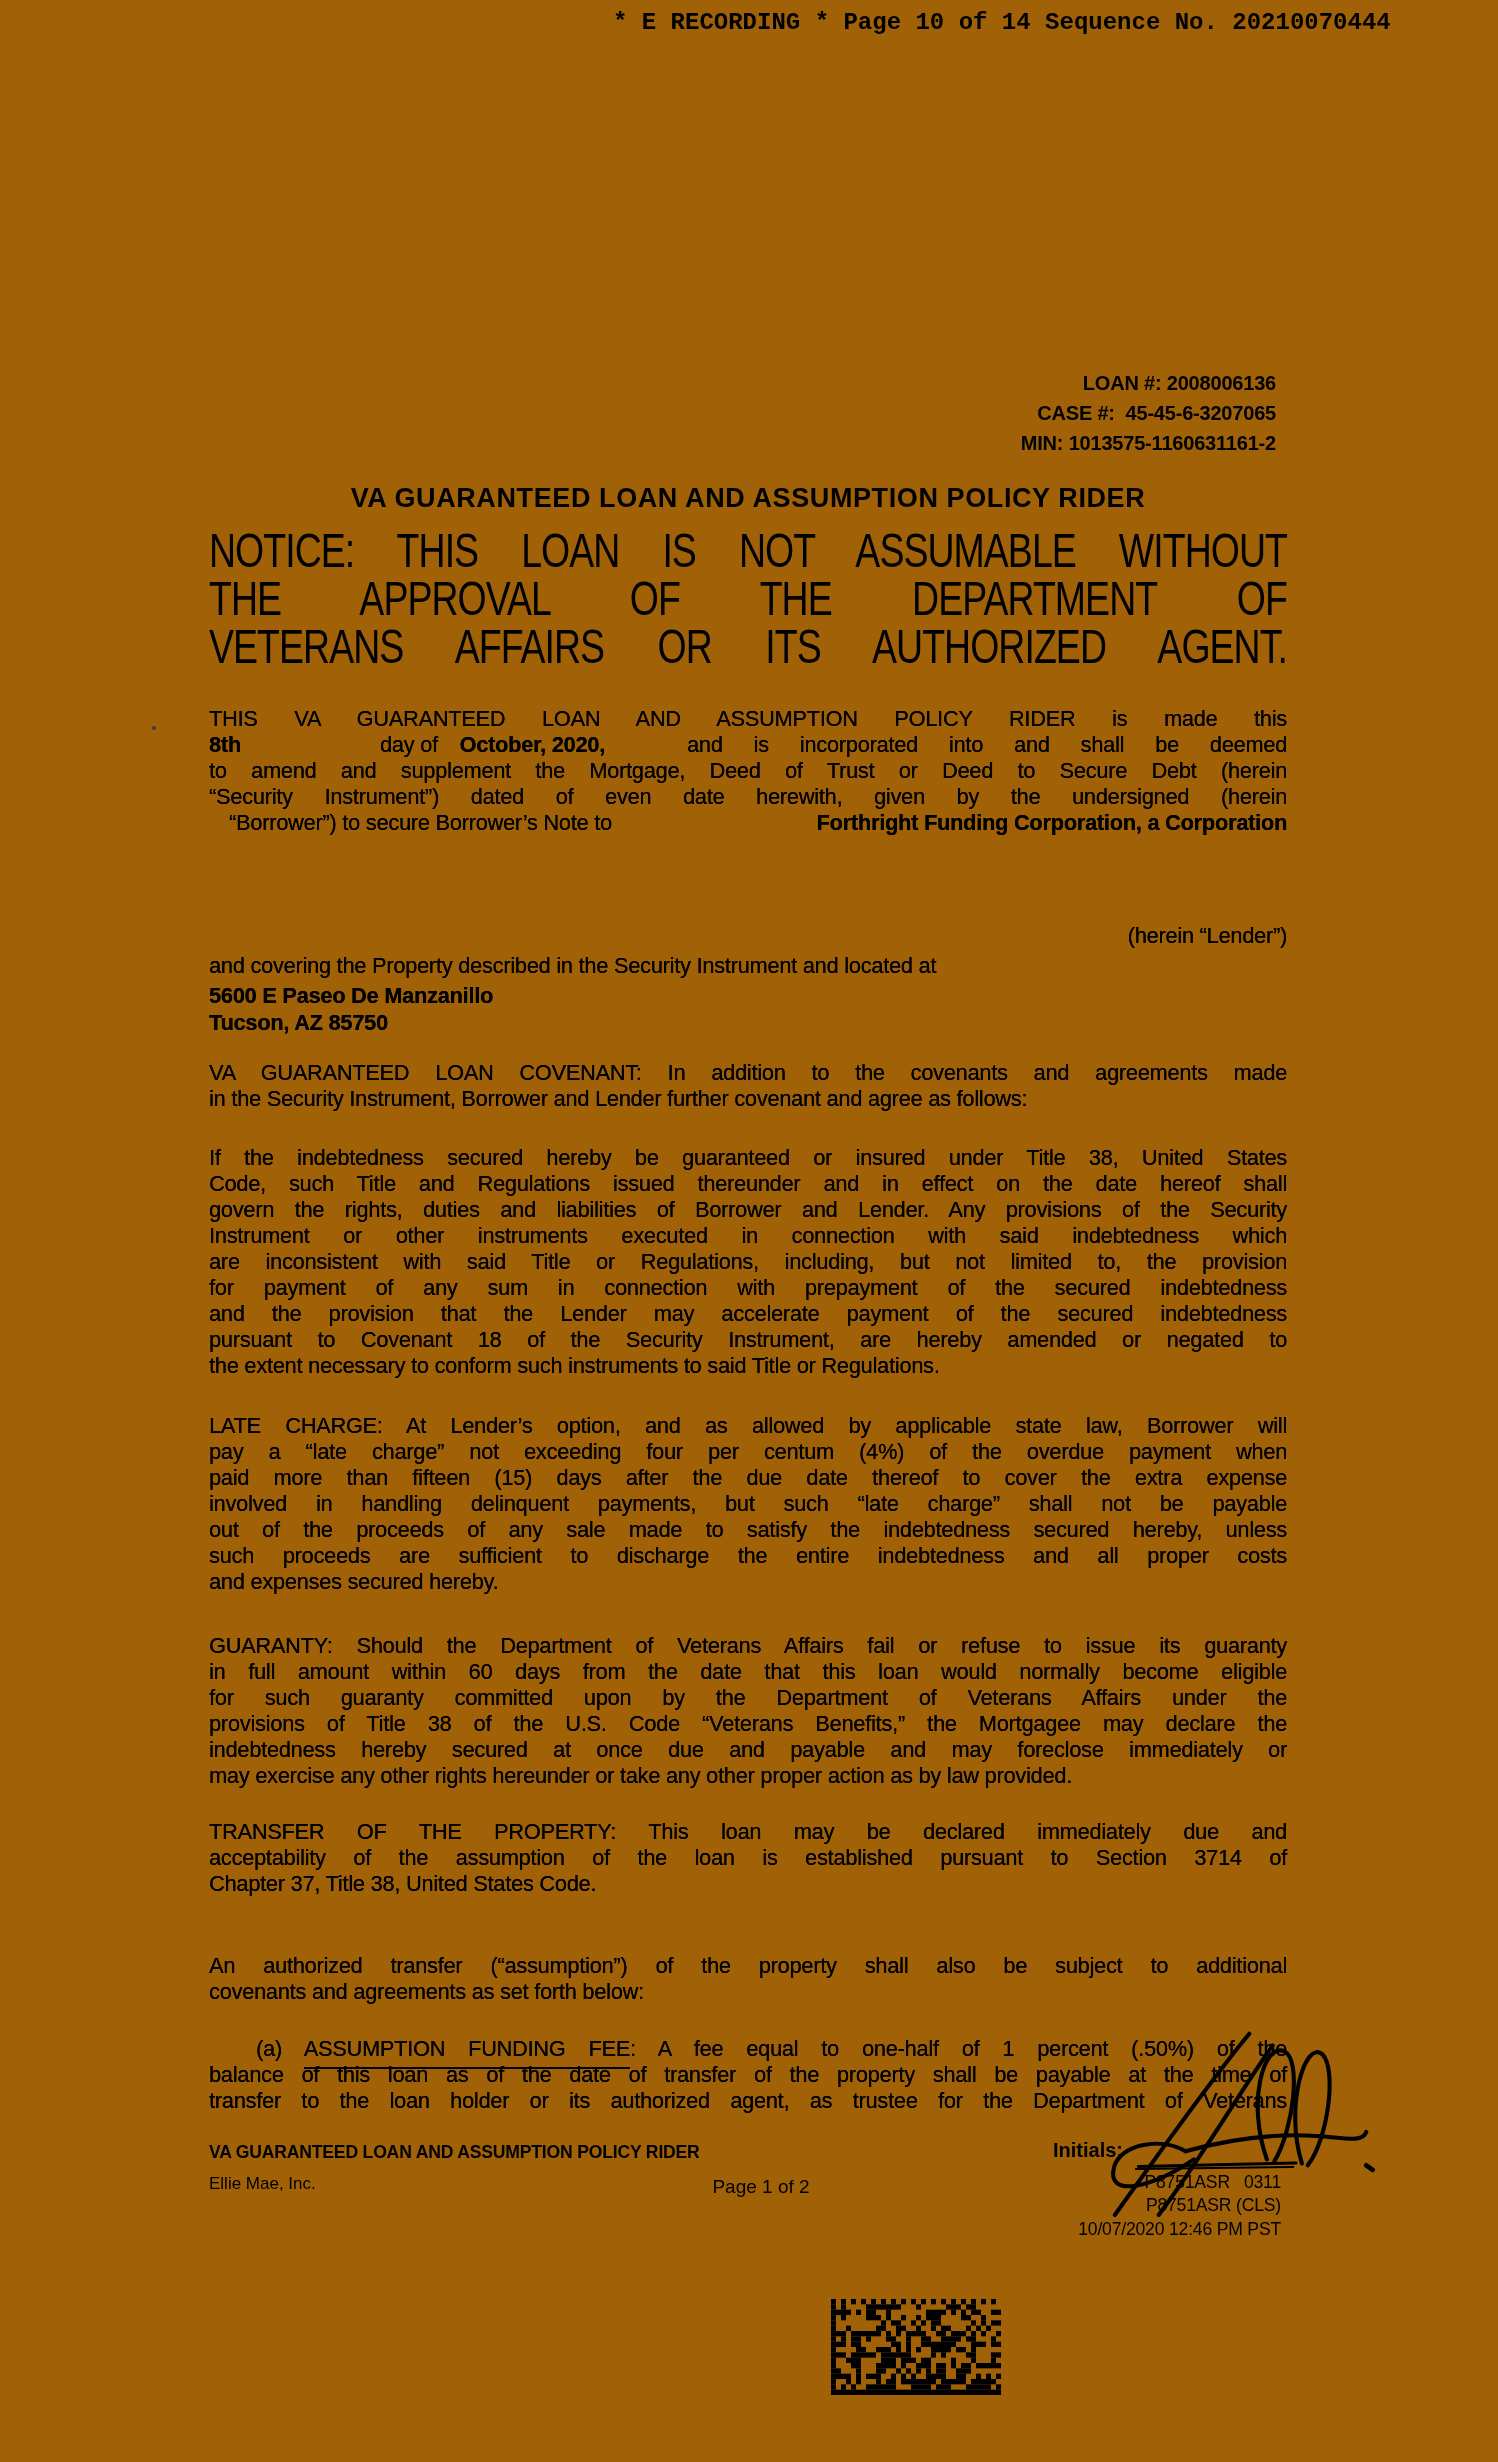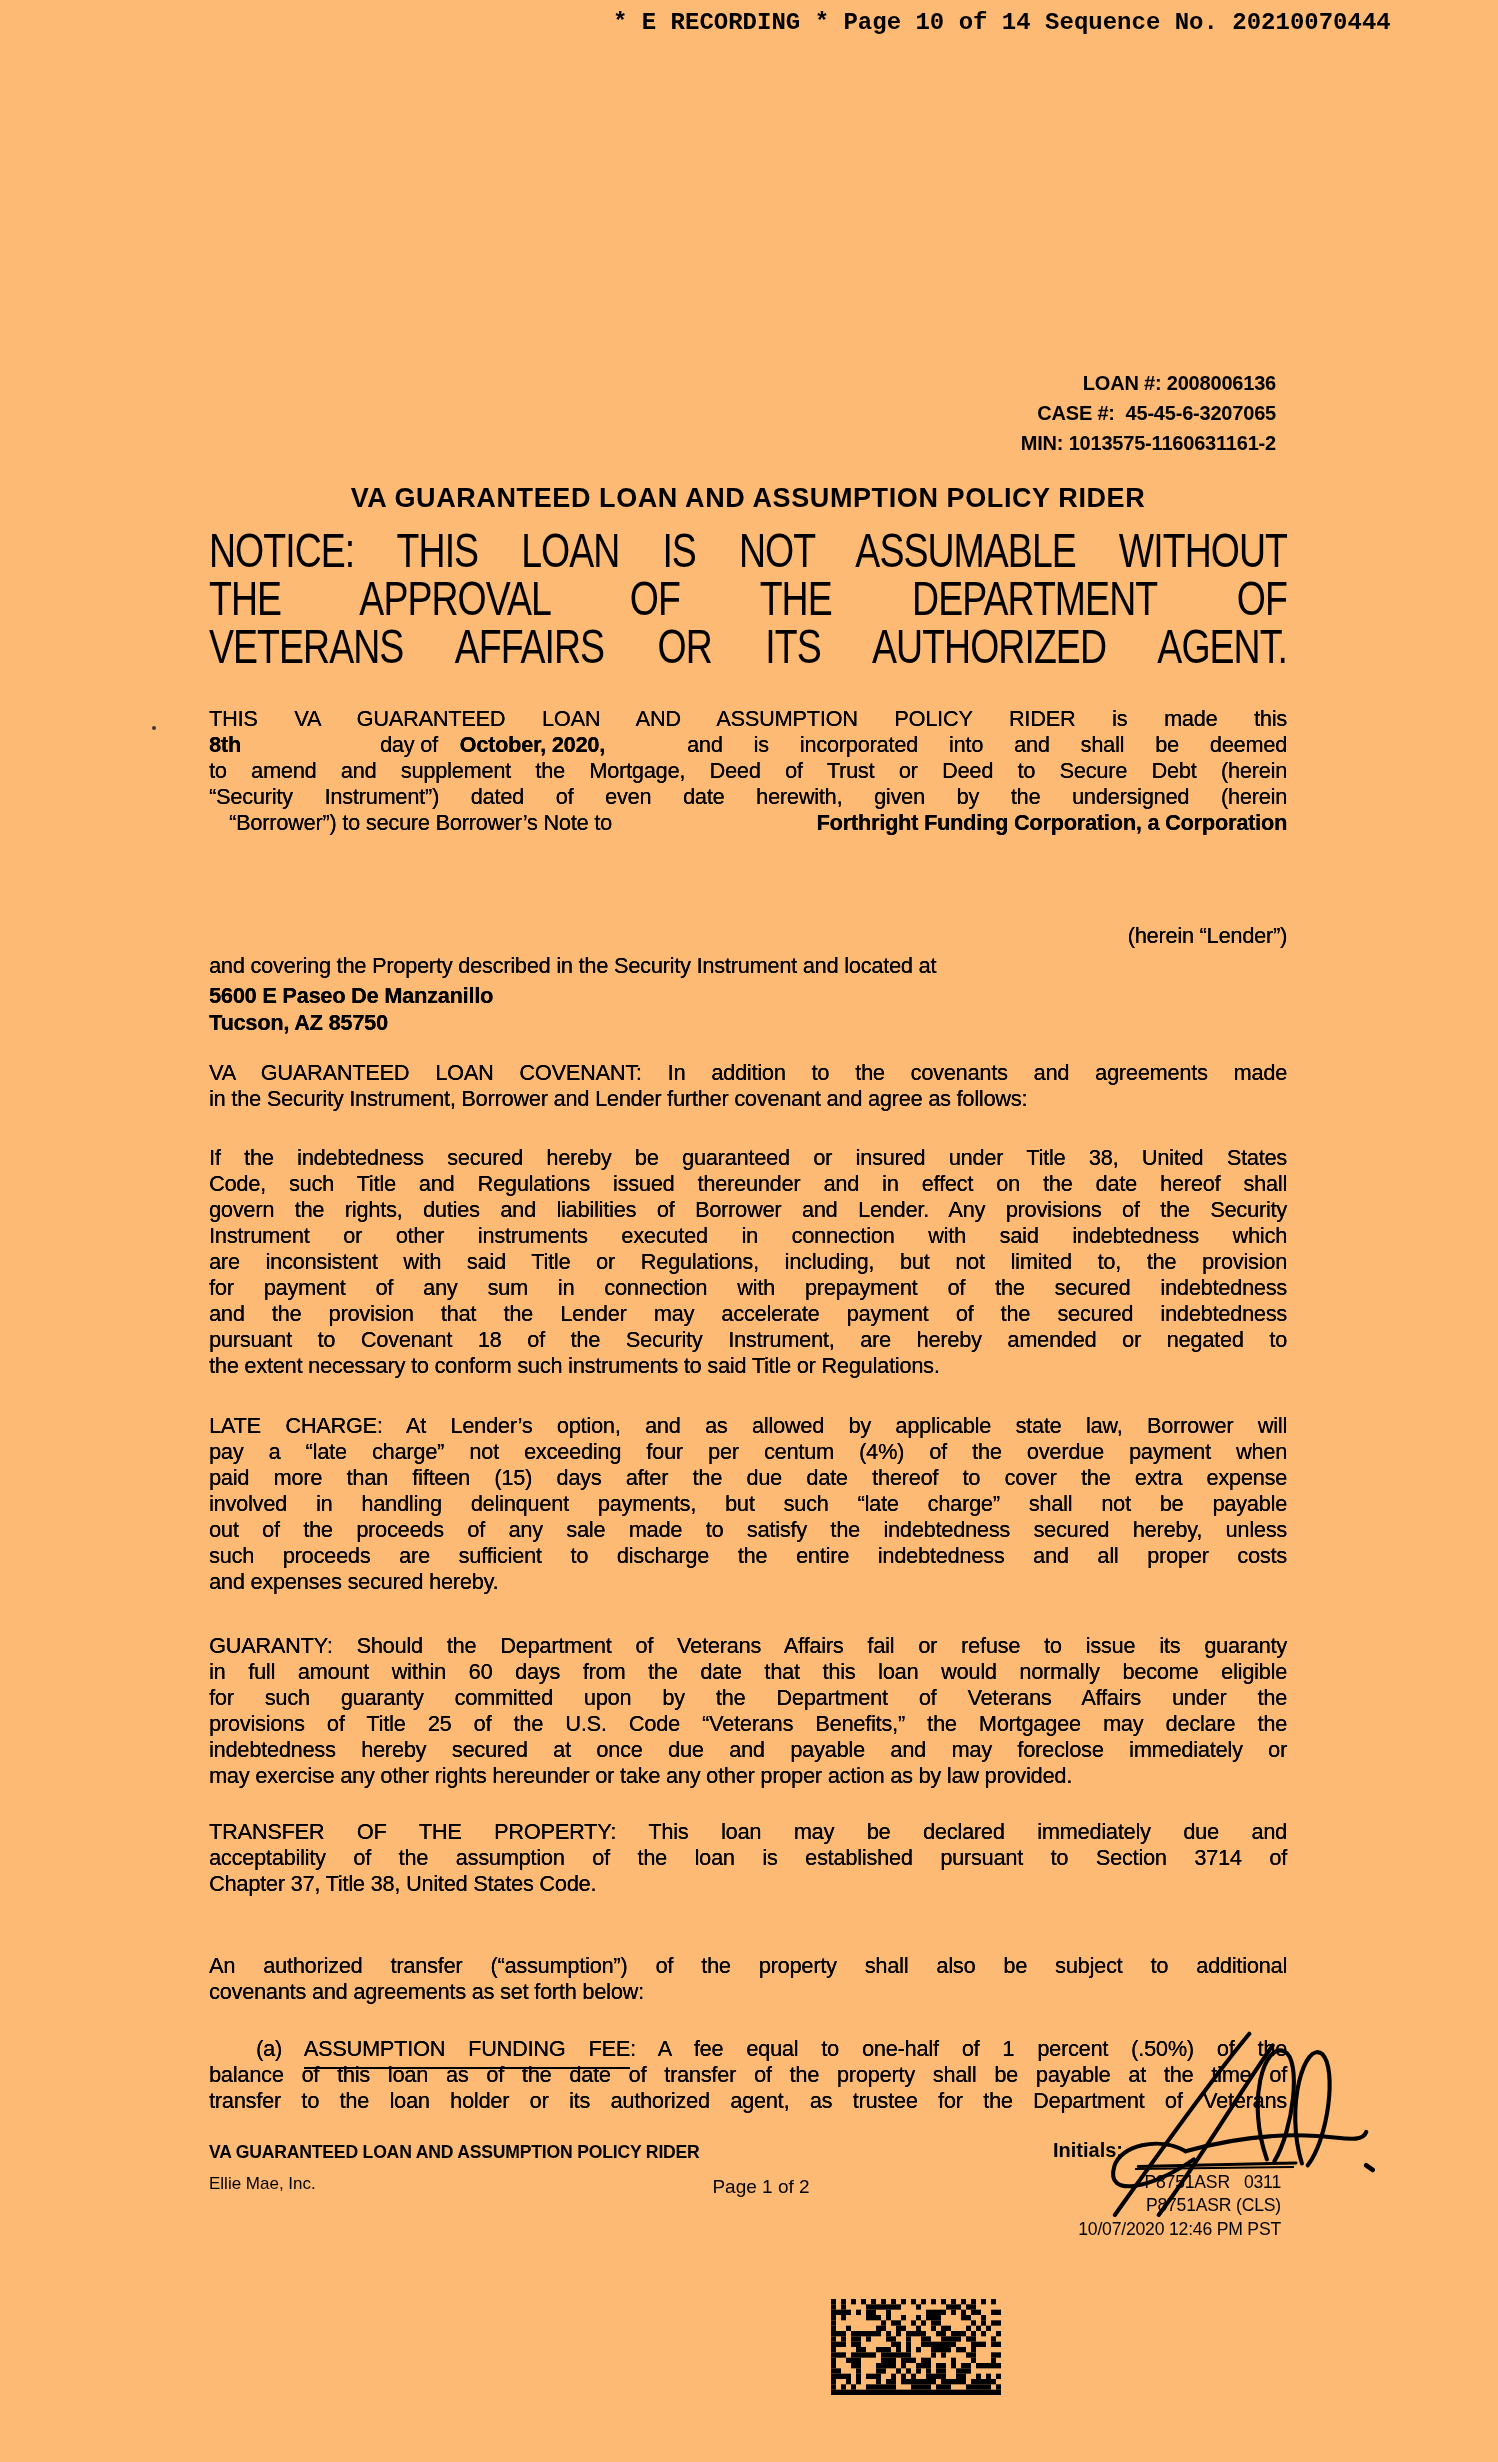--- a/index.html
+++ b/index.html
@@ -1,17 +1,17 @@
 <!DOCTYPE html>
 <html style="font-size:9.4px"><head>
 <meta charset="utf-8">
 <style>
   html,body{margin:0;padding:0;background:#ffffff;}
   .page{
-    position:relative;width:1498px;height:2462px;background:#fdba74;color:#000;
+    position:relative;width:1498px;height:2462px;background:#a16207;color:#000;
     font-family:"Liberation Sans", sans-serif;overflow:hidden;
   }
   .erec-header{
     position:absolute;left:613px;top:9.4px;
     font-family:"Liberation Mono", monospace;font-weight:bold;font-size:24px;white-space:nowrap;
   }
   .loan-block{
     position:absolute;right:222px;top:368px;text-align:right;
     font-weight:bold;font-size:20px;line-height:30px;letter-spacing:-0.2px;white-space:nowrap;
   }
@@ -132,21 +132,21 @@
       <div class="jl">paid more than fifteen (15) days after the due date thereof to cover the extra expense</div>
       <div class="jl">involved in handling delinquent payments, but such “late charge” shall not be payable</div>
       <div class="jl">out of the proceeds of any sale made to satisfy the indebtedness secured hereby, unless</div>
       <div class="jl">such proceeds are sufficient to discharge the entire indebtedness and all proper costs</div>
       <div class="jl last">and expenses secured hereby.</div>
     </div>
   <div class="para p-guaranty">
       <div class="jl">GUARANTY: Should the Department of Veterans Affairs fail or refuse to issue its guaranty</div>
       <div class="jl">in full amount within 60 days from the date that this loan would normally become eligible</div>
       <div class="jl">for such guaranty committed upon by the Department of Veterans Affairs under the</div>
-      <div class="jl">provisions of Title 25 of the U.S. Code “Veterans Benefits,” the Mortgagee may declare the</div>
+      <div class="jl">provisions of Title 38 of the U.S. Code “Veterans Benefits,” the Mortgagee may declare the</div>
       <div class="jl">indebtedness hereby secured at once due and payable and may foreclose immediately or</div>
       <div class="jl last">may exercise any other rights hereunder or take any other proper action as by law provided.</div>
     </div>
   <div class="para p-transfer">
       <div class="jl">TRANSFER OF THE PROPERTY: This loan may be declared immediately due and</div>
       <div class="jl">acceptability of the assumption of the loan is established pursuant to Section 3714 of</div>
       <div class="jl last">Chapter 37, Title 38, United States Code.</div>
     </div>
   <div class="para p-authorized">
       <div class="jl">An authorized transfer (“assumption”) of the property shall also be subject to additional</div>

